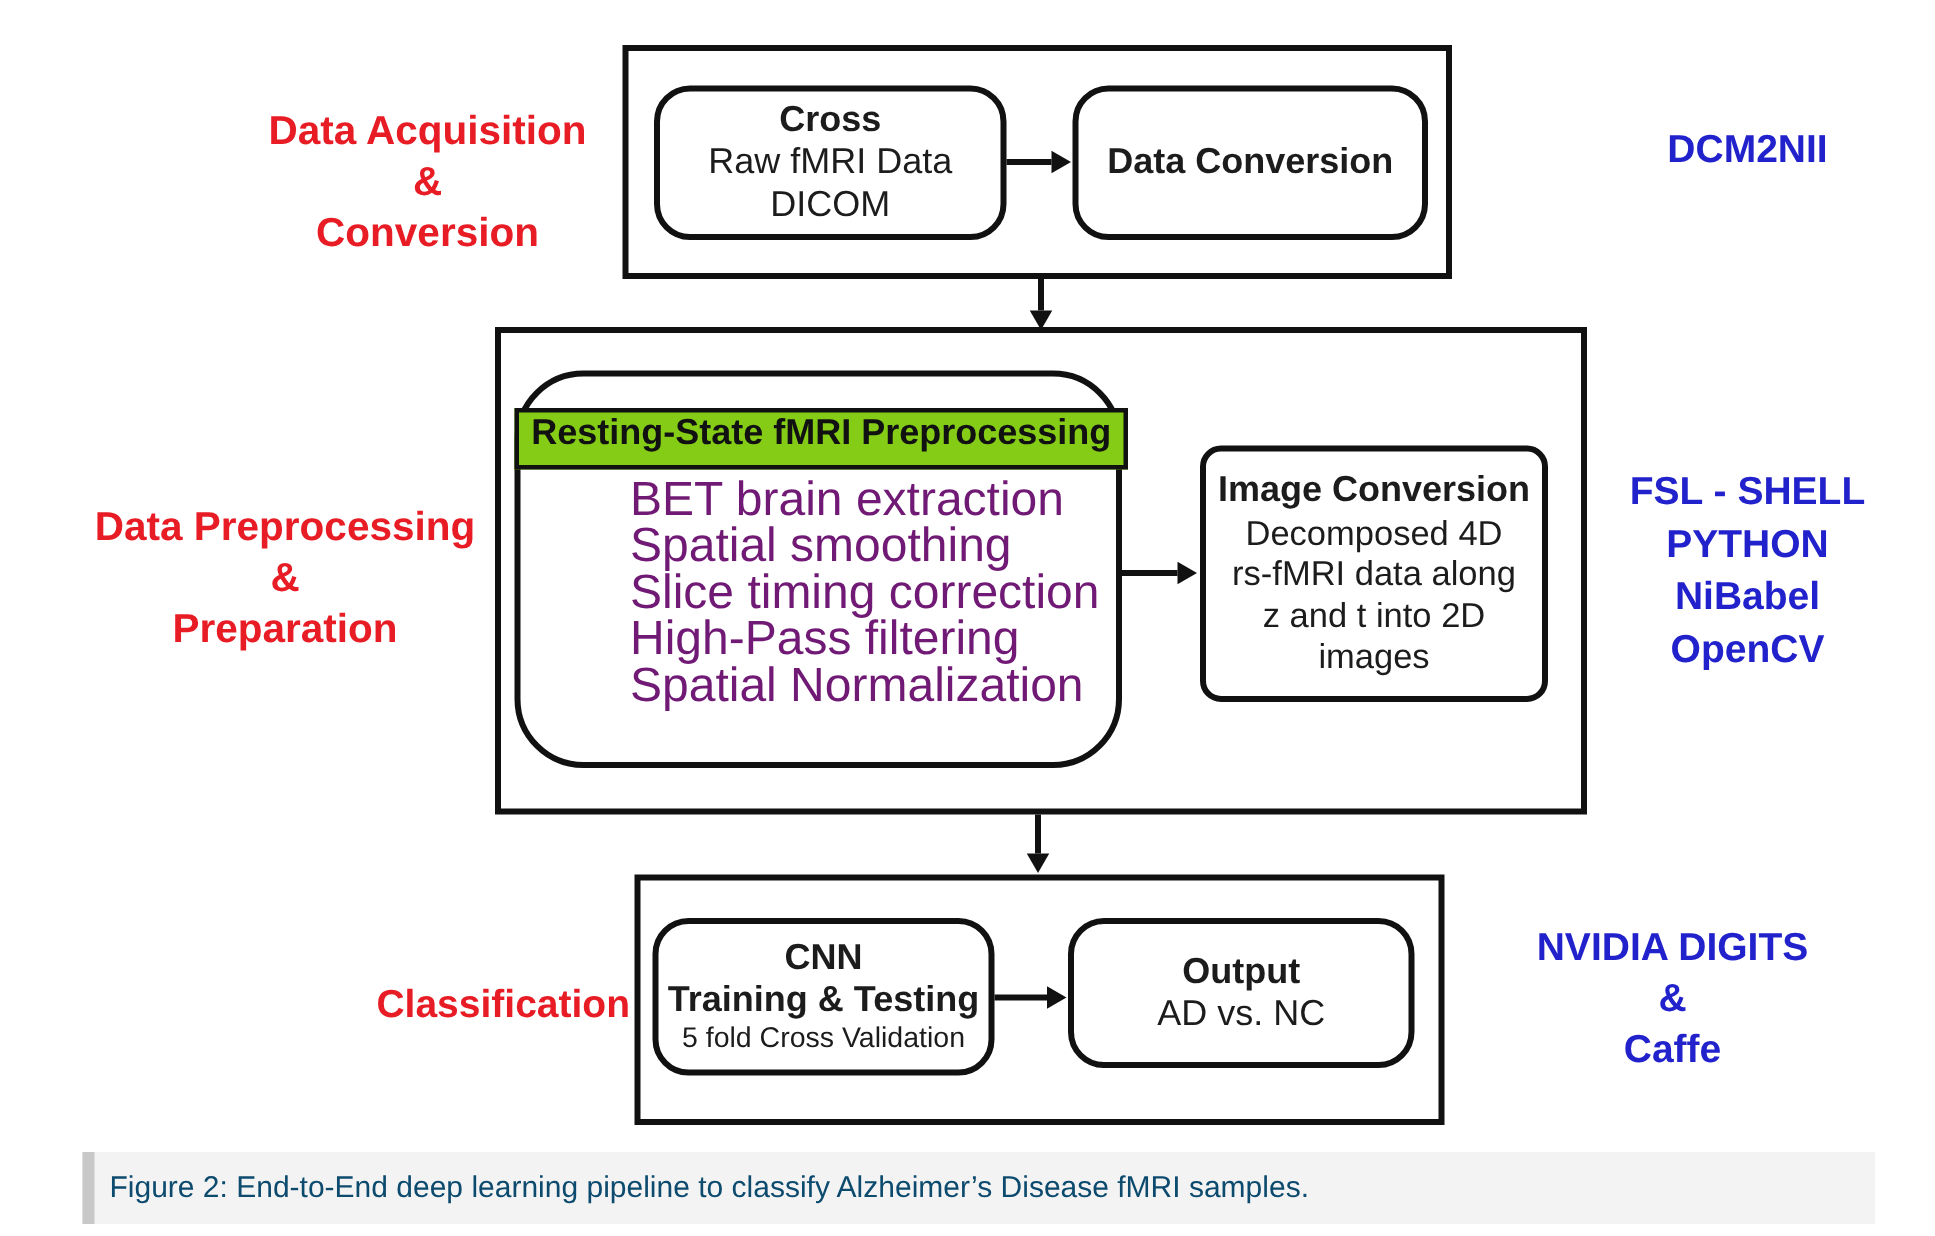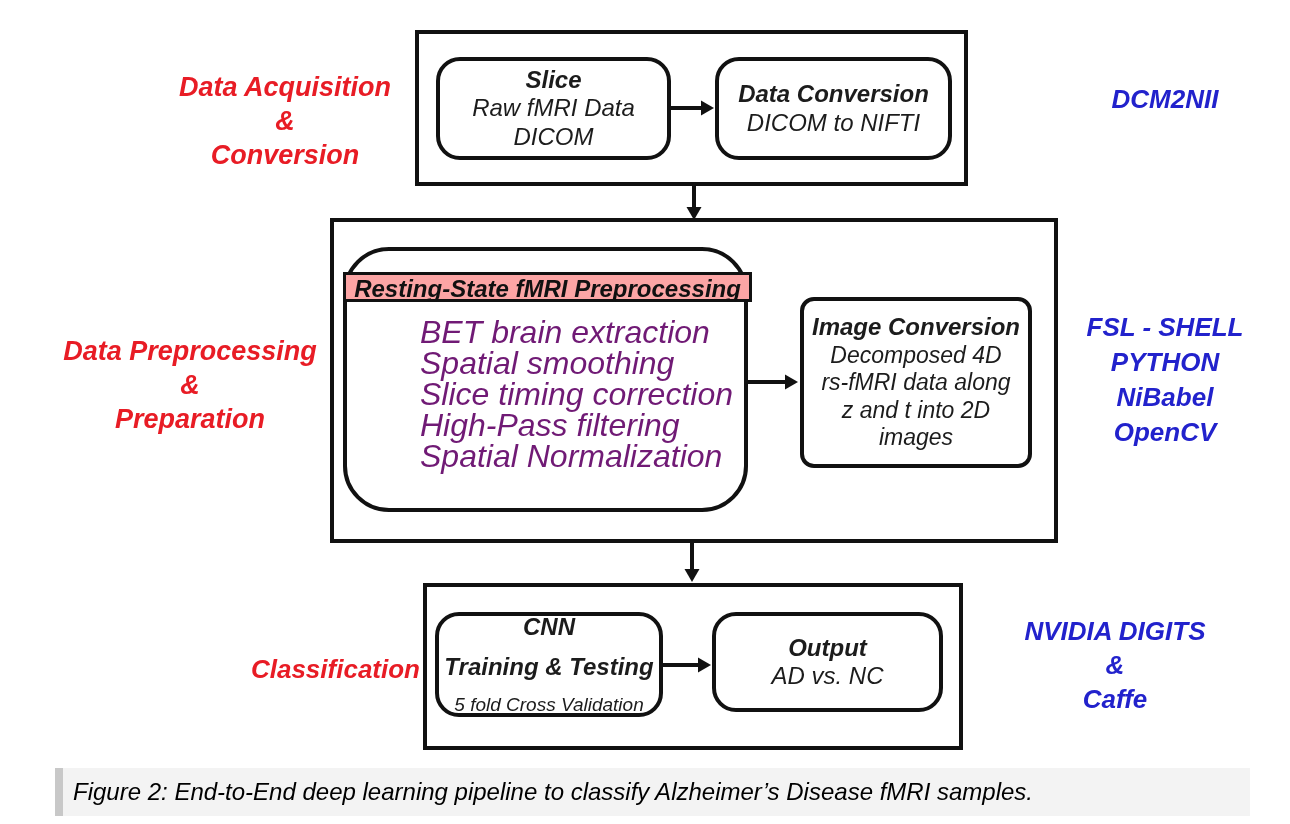--- a/index.html
+++ b/index.html
@@ -4,21 +4,20 @@
 <style>
   * { margin: 0; padding: 0; box-sizing: border-box; }
   html, body { background: #ffffff; }
   body { font-family: "Liberation Sans", sans-serif; }
   #stage {
     position: relative;
     width: 1290px;
     height: 824px;
     background: #ffffff;
     overflow: hidden;
-    font-style: italic;
   }
 
   
   .group-box {
     position: absolute;
     border: 4px solid #111;
     background: #fff;
   }
 
   
@@ -63,23 +62,23 @@
     position: absolute;
     left: 343px; top: 247px;
     width: 405px; height: 265px;
     border: 4px solid #111;
     border-radius: 46px;
     background: #fff;
   }
   #prep-title {
     position: absolute;
     left: 343px; top: 272px;
-    width: 409px; height: 30px;
+    width: 409px; height: 41px;
     border: 3px solid #111;
-    background: #fca5a5;
+    background: #84cc16;
     font-weight: bold;
     font-size: 24px;
     color: #111;
     text-align: center;
     line-height: 28px;
     white-space: nowrap;
     z-index: 3;
   }
   #prep-steps {
     position: absolute;
@@ -95,43 +94,43 @@
 
   #img-conv-box {
     left: 800px; top: 297px;
     width: 232px; height: 171px;
     border-radius: 14px;
     line-height: 1.2;
   }
   #img-conv-box .node-text { font-size: 23px; }
   #img-conv-box .bold { font-size: 24px; }
 
-  #cnn-box { left: 435px; top: 612px; width: 228px; height: 105px; gap: 12px; }
+  #cnn-box { left: 435px; top: 612px; width: 228px; height: 105px; }
   #cnn-box .small { font-size: 19px; }
   #output-box { left: 712px; top: 612px; width: 231px; height: 100px; }
 
   
   #caption-bar {
     position: absolute;
     left: 55px; top: 768px;
     width: 1195px; height: 48px;
     background: #f3f3f3;
     display: flex;
     align-items: center;
   }
   #caption-strip {
     position: absolute;
     left: 0; top: 0;
     width: 8px; height: 48px;
     background: #c8c8c8;
   }
   #caption-text {
     padding-left: 18px;
-    font-size: 24px;
-    color: #000000;
+    font-size: 20px;
+    color: #0c4a6e;
   }
 
   svg.arrows {
     position: absolute;
     left: 0; top: 0;
     width: 1290px; height: 824px;
     pointer-events: none;
     z-index: 2;
   }
 </style>
@@ -142,28 +141,27 @@
 
   <div class="red-heading" style="left:150px; top:70px; width:270px;">
     <div>Data Acquisition</div>
     <div>&amp;</div>
     <div>Conversion</div>
   </div>
 
   <div class="group-box" style="left:415px; top:30px; width:553px; height:156px;"></div>
 
   <div class="node" style="left:436px; top:57px; width:235px; height:103px;">
-    <div class="node-text bold">Slice</div>
+    <div class="node-text bold">Cross</div>
     <div class="node-text">Raw fMRI Data</div>
     <div class="node-text">DICOM</div>
   </div>
 
   <div class="node" style="left:715px; top:57px; width:237px; height:103px;">
     <div class="node-text bold">Data Conversion</div>
-    <div class="node-text">DICOM to NIFTI</div>
   </div>
 
   <div class="blue-label" style="left:1020px; top:82px; width:290px;">DCM2NII</div>
 
   <div class="red-heading" style="left:55px; top:334px; width:270px;">
     <div>Data Preprocessing</div>
     <div>&amp;</div>
     <div>Preparation</div>
   </div>
 

